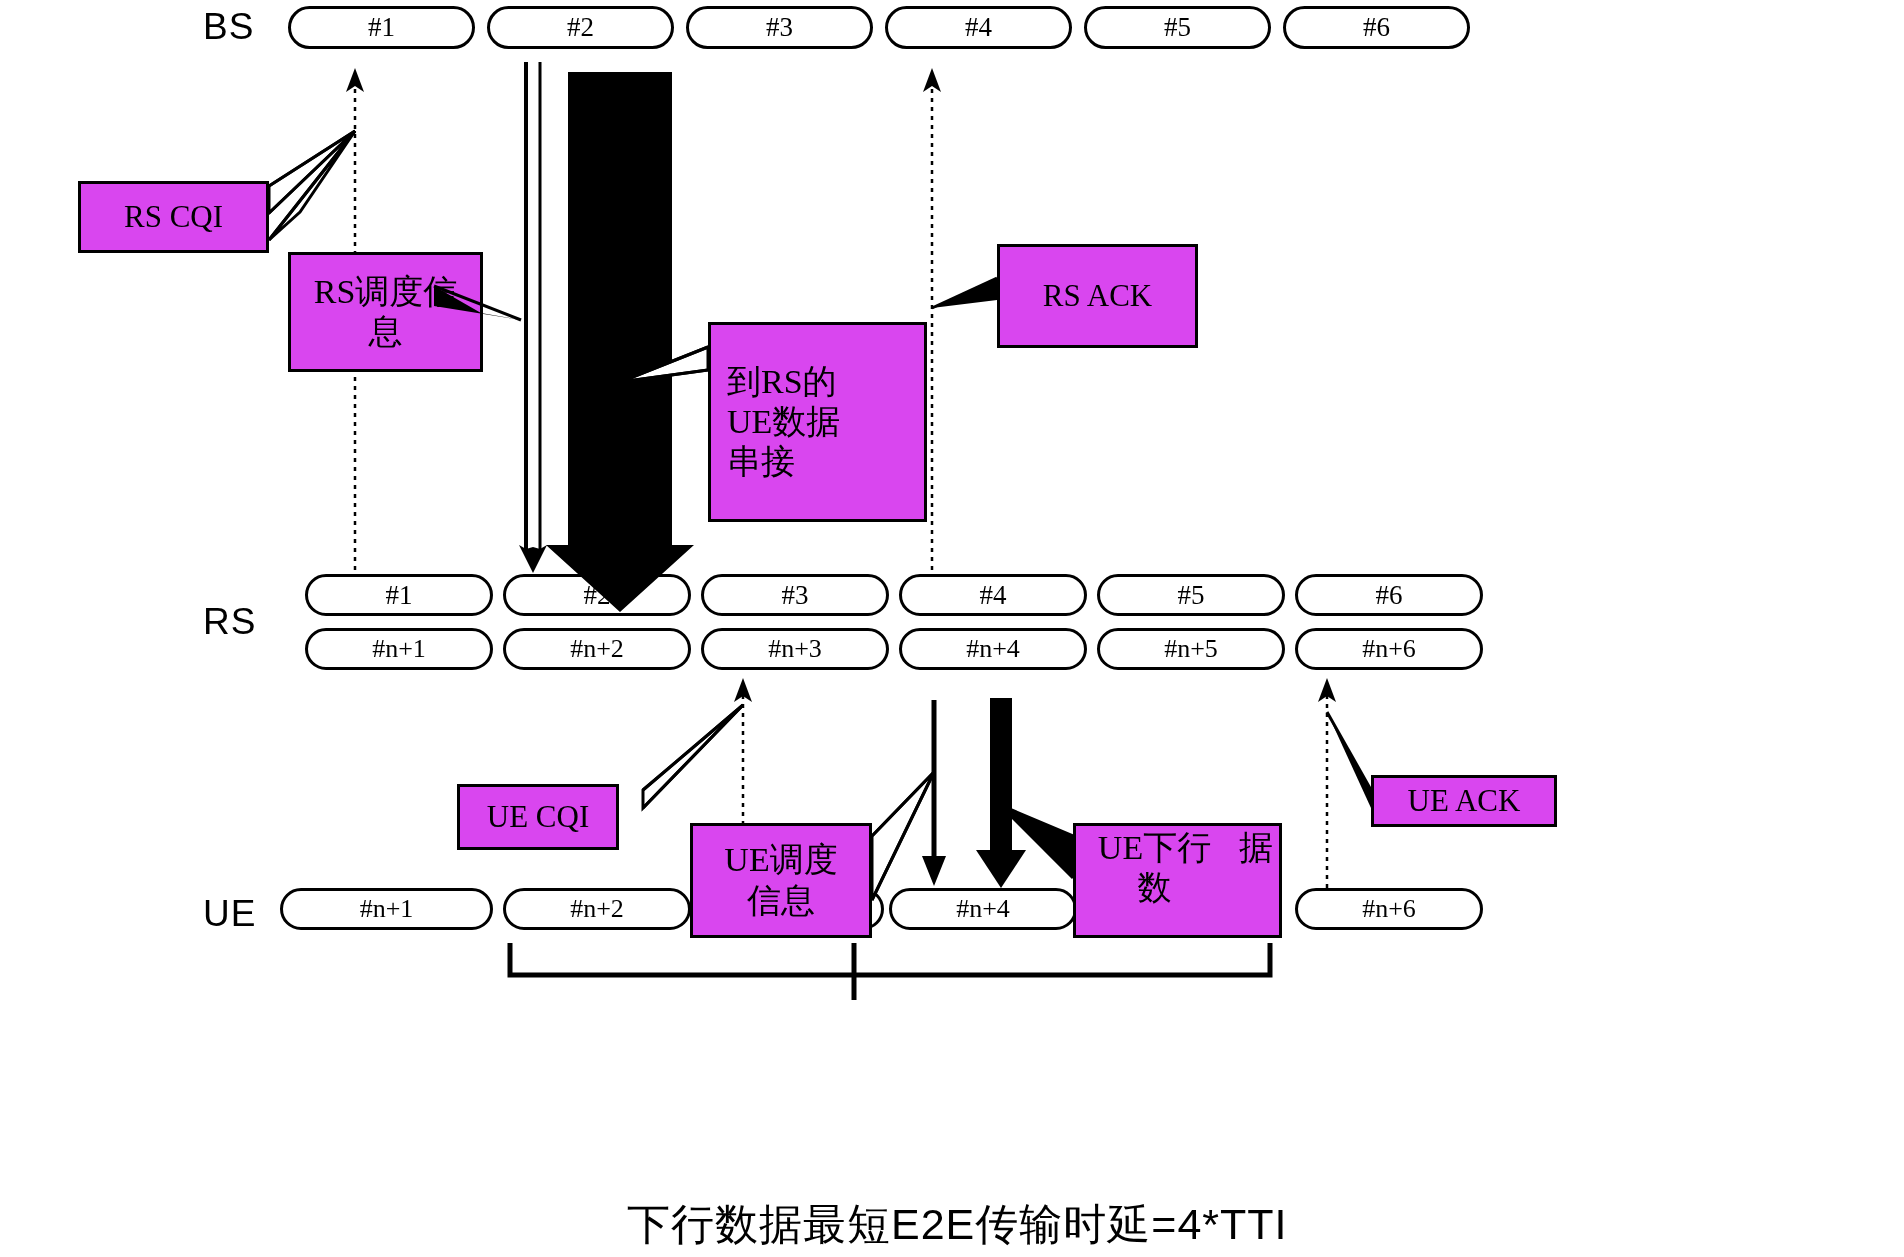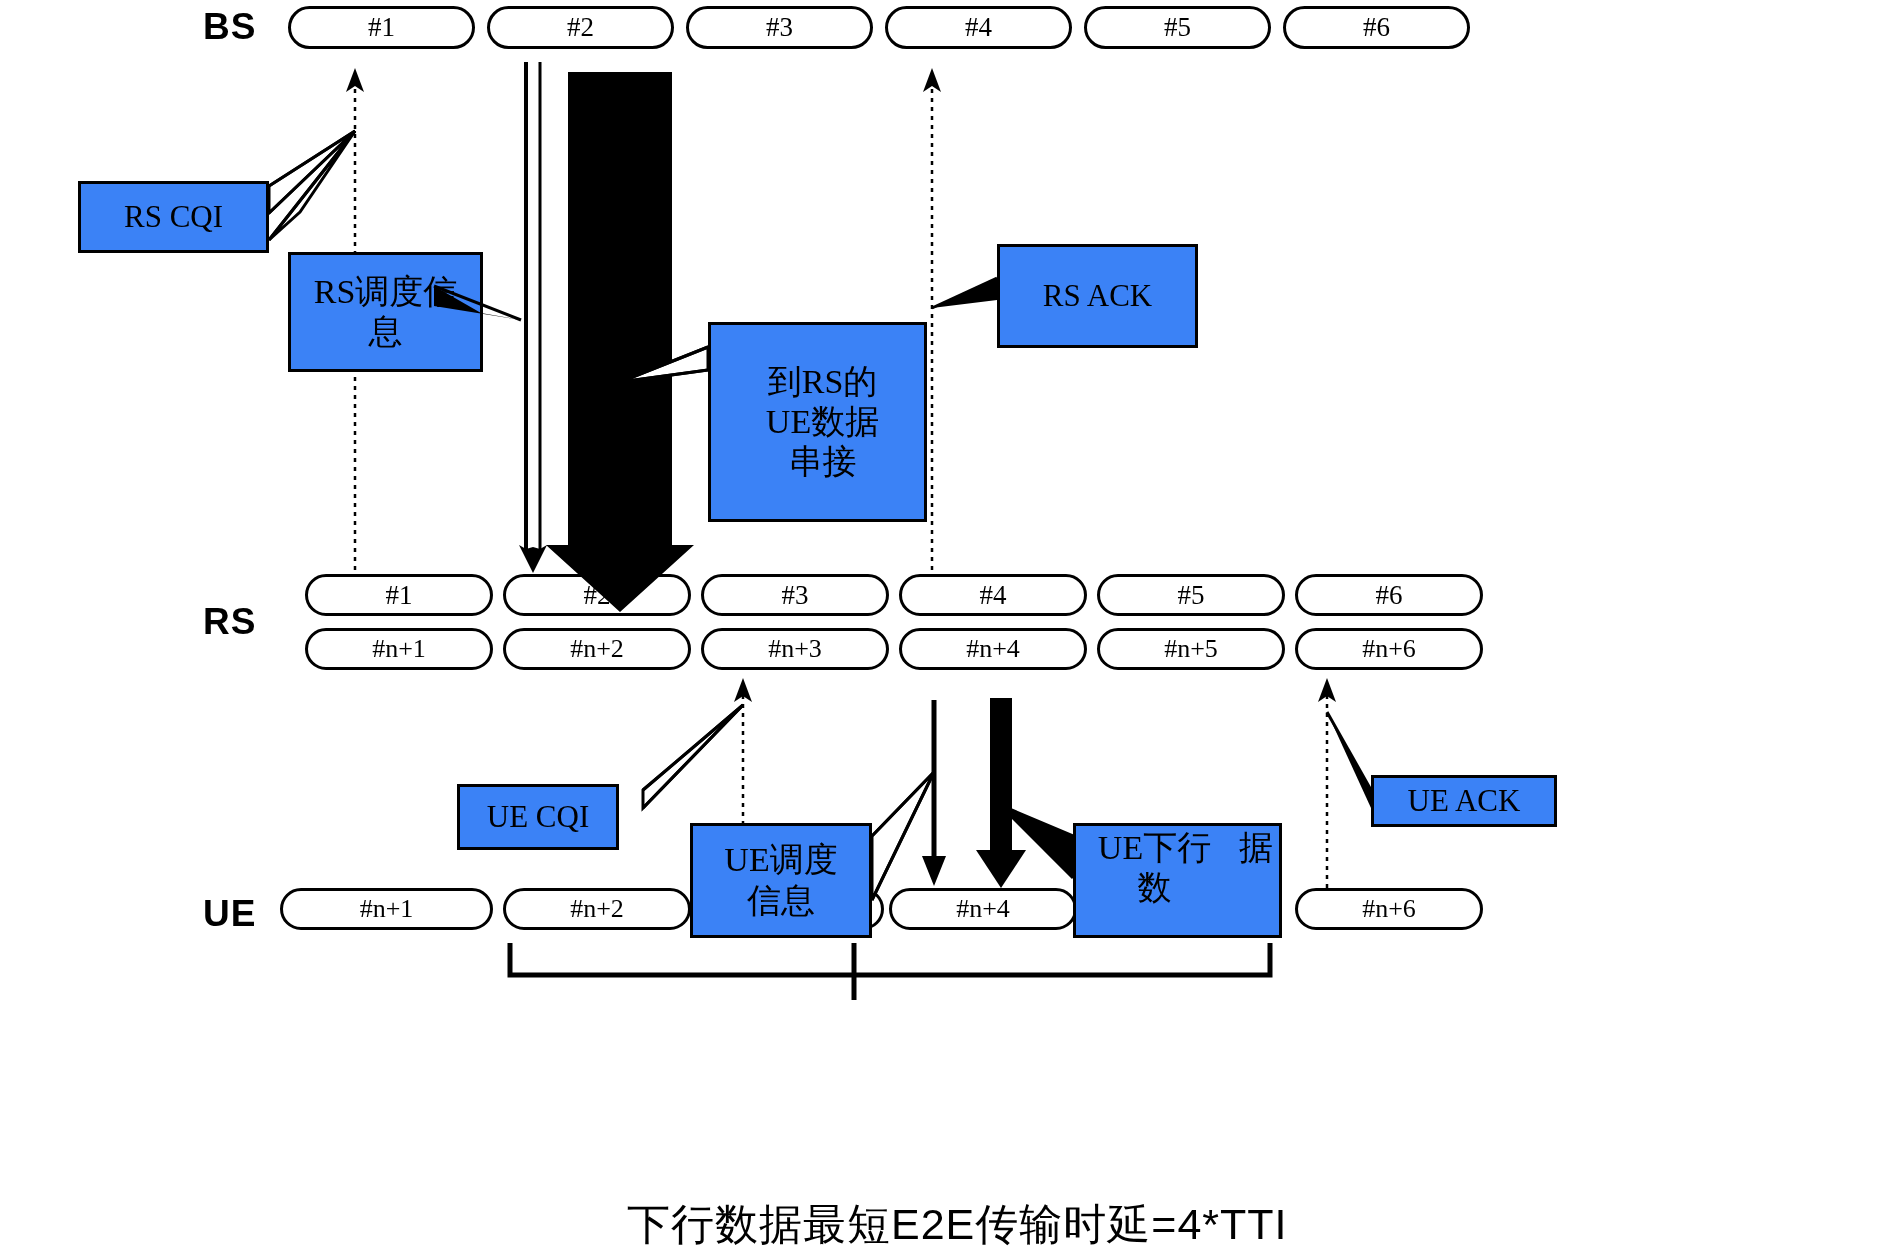--- a/index.html
+++ b/index.html
@@ -2,31 +2,31 @@
 <html><head>
 <meta charset="utf-8">
 <style>
   html,body{margin:0;padding:0;background:#ffffff;}
   body{width:1904px;height:1257px;position:relative;overflow:hidden;
        font-family:"Liberation Serif","DejaVu Serif",serif;color:#000;}
   #stage{position:absolute;left:0;top:0;width:1904px;height:1257px;}
 
   
   .rowlabel{position:absolute;font-family:"Liberation Sans","DejaVu Sans",sans-serif;
-            font-weight:bold;font-size:37px;letter-spacing:1px;color:#000;}
+            font-weight:normal;font-size:37px;letter-spacing:1px;color:#000;}
 
   
   .slot{position:absolute;box-sizing:border-box;border:3px solid #000;
         border-radius:26px;background:#fff;display:flex;align-items:center;
         justify-content:center;font-size:27px;line-height:1;color:#000;}
   .slot.small{font-size:26px;border-radius:24px;}
 
   
   .callout{position:absolute;box-sizing:border-box;border:3px solid #000;
-           background:#3b82f6;display:flex;align-items:center;justify-content:center;
+           background:#d946ef;display:flex;align-items:center;justify-content:center;
            text-align:center;font-size:31px;line-height:1.18;padding:2px 6px;z-index:30;}
   .callout.cn{font-size:34px;}
 
   
   svg.ovl{position:absolute;left:0;top:0;width:1904px;height:1257px;overflow:visible;}
   svg.under{z-index:5;}
   svg.over{z-index:40;pointer-events:none;}
 
   
   .caption{position:absolute;font-family:"Liberation Sans","DejaVu Sans",sans-serif;
@@ -118,21 +118,21 @@
   <div class="slot small" style="left:1082px;top:888px;width:188px;height:42px;">#n+5</div>
   <div class="slot small" style="left:1295px;top:888px;width:188px;height:42px;">#n+6</div>
 
   <div class="callout" style="left:78px;top:181px;width:191px;height:72px;">RS CQI</div>
 
   <div class="callout cn" style="left:288px;top:252px;width:195px;height:120px;flex-direction:column;">
     <span>RS调度信</span>
     <span>息</span>
   </div>
 
-  <div class="callout cn" style="left:708px;top:322px;width:219px;height:200px;flex-direction:column;justify-content:center;align-items:center;padding-left:16px;">
+  <div class="callout cn" style="left:708px;top:322px;width:219px;height:200px;flex-direction:column;justify-content:center;align-items:flex-start;padding-left:16px;">
     <span>到RS的</span>
     <span>UE数据</span>
     <span>串接</span>
   </div>
 
   <div class="callout" style="left:997px;top:244px;width:201px;height:104px;">RS ACK</div>
 
   <div class="callout" style="left:457px;top:784px;width:162px;height:66px;">UE CQI</div>
 
   <div class="callout cn" style="left:690px;top:823px;width:182px;height:115px;flex-direction:column;">

